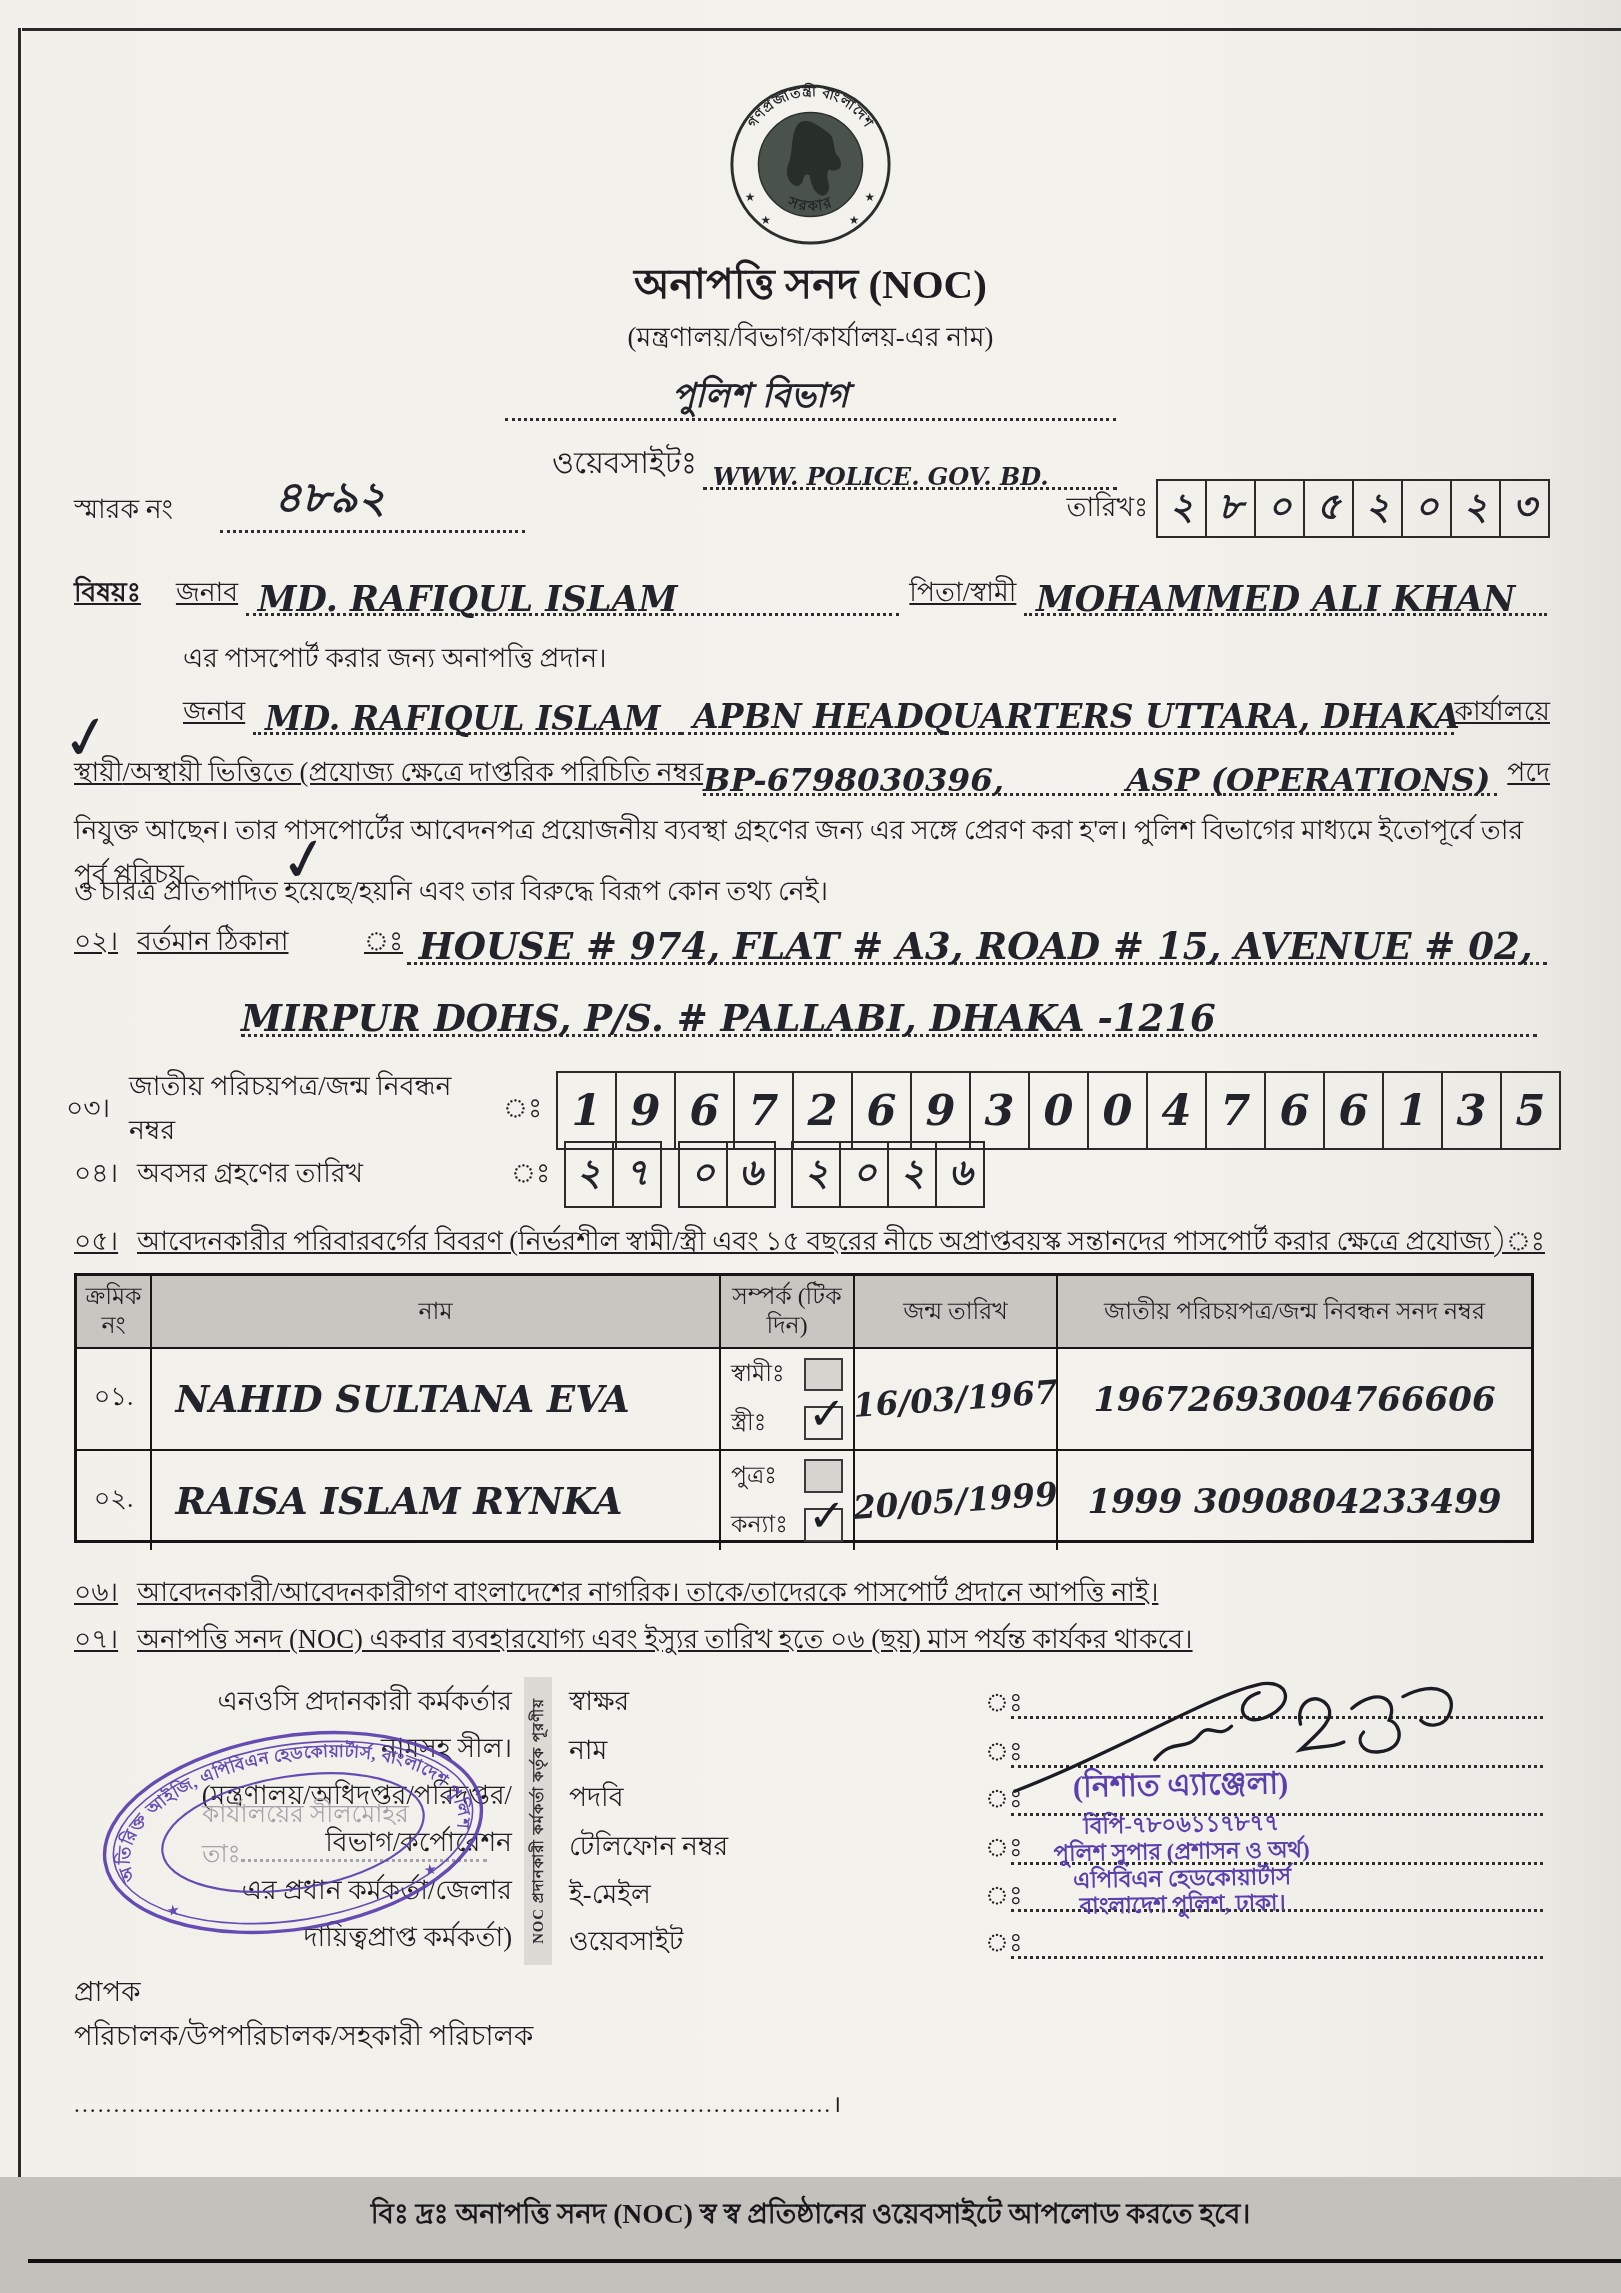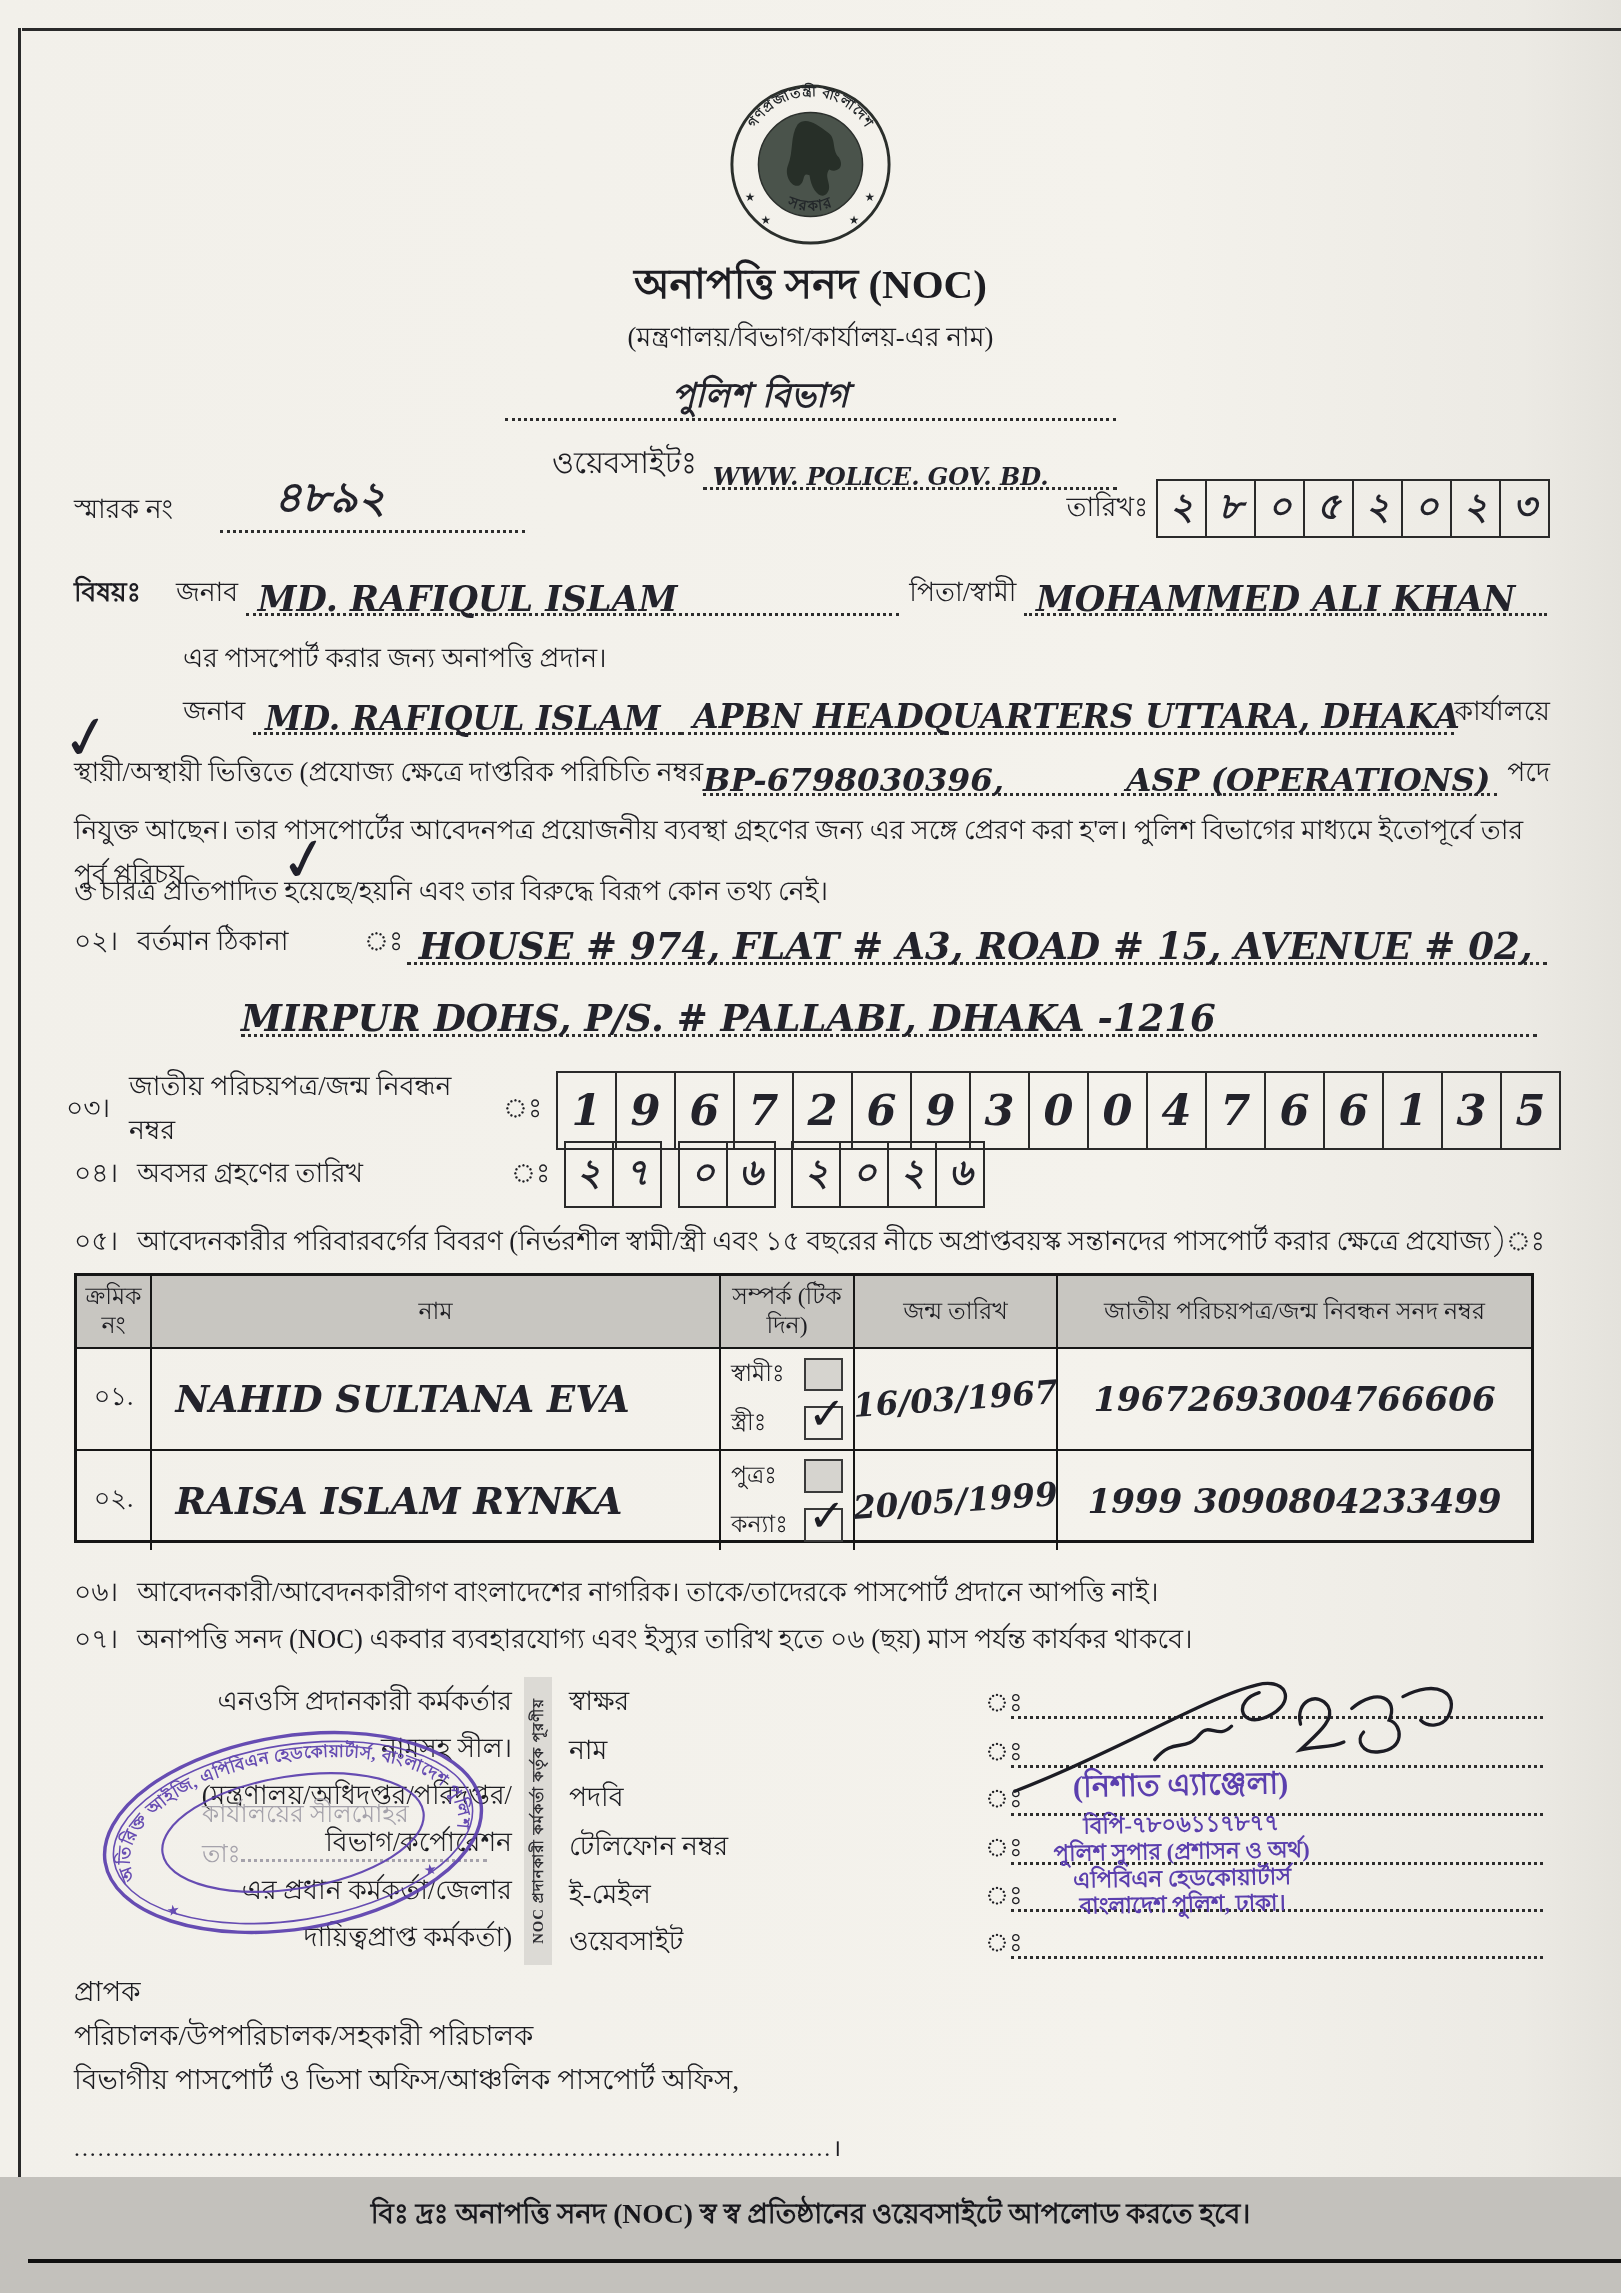--- a/index.html
+++ b/index.html
@@ -14,21 +14,21 @@
   .dotted{border-bottom:3px dotted #2d2d2d;}
   .field{position:relative;display:flex;align-items:flex-end;}
   .field .hw-val{position:absolute;left:11.8px;bottom:-3.9px;white-space:nowrap;}
   .cells{display:inline-flex;}
   .cells span{display:flex;align-items:center;justify-content:center;border:2px solid #2a2a2a;margin-left:-2px;
               font-family:"DejaVu Serif",serif;font-style:italic;font-weight:600;color:#23232b;background:transparent;}
   .cells span:first-child{margin-left:0;}
   .date-cells span{width:47px;height:55px;font-size:37px;}
   .nid-cells span{width:57px;height:75px;font-size:43px;}
   .ret-cells span{width:46px;height:63px;font-size:37px;}
-  .row-flex{display:flex;align-items:flex-end;}
+  .row-flex{display:flex;align-items:flex-end;text-decoration:underline;}
   .lbl{font-size:26.6px;}
   .num-col{width:63px;font-size:26.6px;flex:none;}
   .tick-over{position:absolute;font-size:59px;line-height:0;color:#20202a;transform:rotate(-10deg);font-family:"DejaVu Sans",sans-serif;}
   
   .tbl{position:absolute;left:74px;width:1454px;border:3px solid #161616;}
   .trow{display:grid;grid-template-columns:75px 569px 134px 203px 1fr;}
   .trow>div{border-right:2px solid #161616;border-bottom:2px solid #161616;display:flex;align-items:center;justify-content:center;text-align:center;}
   .trow>div:last-child{border-right:none;}
   .trow.last>div{border-bottom:none;}
   .thead>div{background:#c8c6c1;font-size:23.6px;padding:5.9px 7.9px;line-height:1.25;}
@@ -370,21 +370,20 @@
         </text>
         <text x="66" y="176" font-size="15" style="fill:#5b3fae">★</text>
         <text x="330" y="176" font-size="15" style="fill:#5b3fae">★</text>
       </g>
     </svg>
   </div>
 
   <div class="abs" style="left:74px;top:1970px;font-size:27.6px;line-height:1.6;">
     <div>প্রাপক</div>
     <div>পরিচালক/উপপরিচালক/সহকারী পরিচালক</div>
-    <div>বিভাগীয় পাসপোর্ট ও ভিসা অফিস/আঞ্চলিক পাসপোর্ট অফিস,</div>
     <div style="margin-top:27.6px;letter-spacing:2px;font-size:23.6px;">................................................................................................।</div>
   </div>
 
   <div class="footer">
     <div class="footer-text">বিঃ দ্রঃ অনাপত্তি সনদ (NOC) স্ব স্ব প্রতিষ্ঠানের ওয়েবসাইটে আপলোড করতে হবে।</div>
     <div class="footer-line"></div>
   </div>
 </div>
 
 

